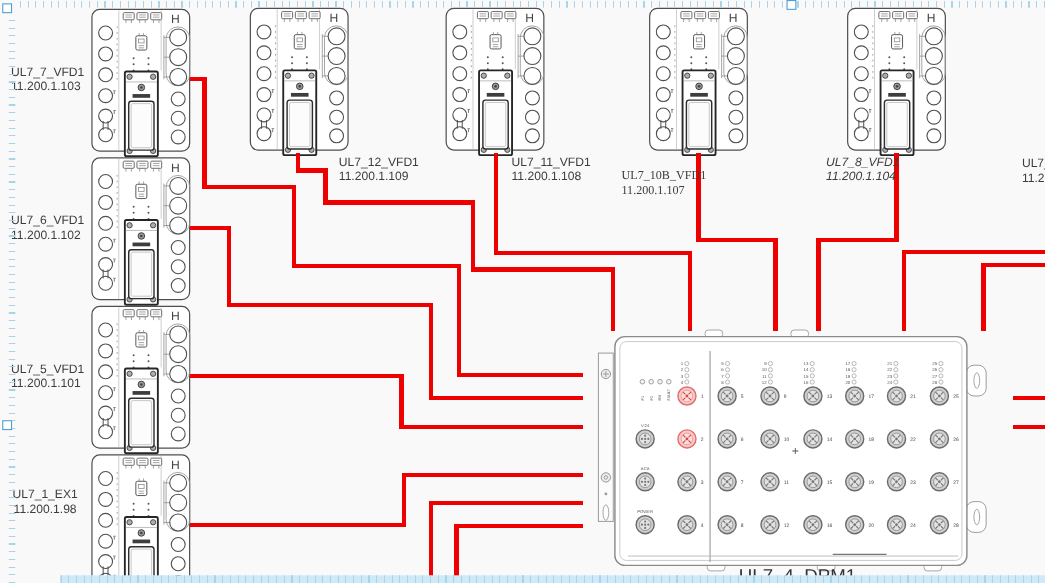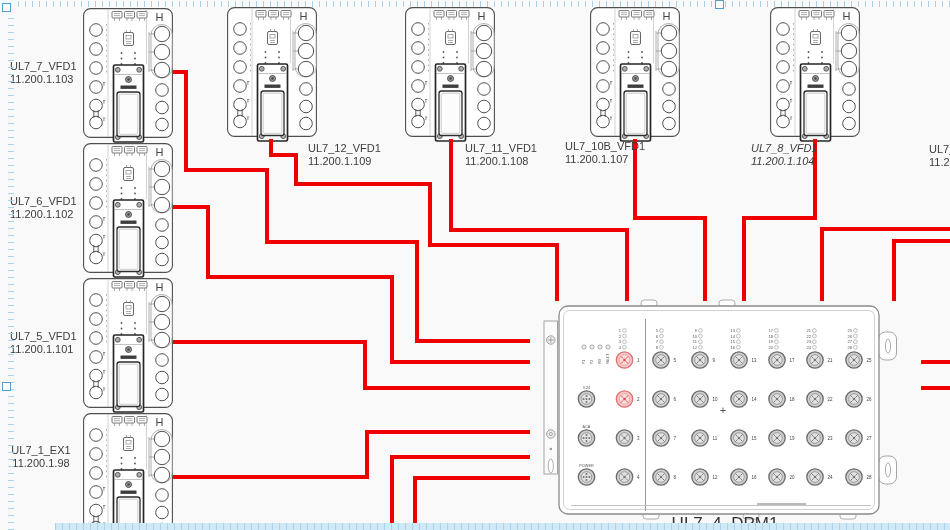--- a/index.html
+++ b/index.html
@@ -469,21 +469,21 @@
       <div class="lbl center" style="left: 10px; top: 195px;">UL7_6_VFD1
 11.200.1.102</div>
       <div class="lbl center" style="left: 10px; top: 330px;">UL7_5_VFD1
 11.200.1.101</div>
       <div class="lbl center" style="left: 10px; top: 444px; text-align: center;">UL7_1_EX1
 11.200.1.98</div>
       <div class="lbl" style="left: 308px; top: 142px;">UL7_12_VFD1
 11.200.1.109</div>
       <div class="lbl" style="left: 465px; top: 142px;">UL7_11_VFD1
 11.200.1.108</div>
-      <div class="lbl" style="left: 565px; top: 140px;">UL7_10B_VFD1
+      <div class="lbl" style="left: 565px; top: 154px; font-family: Liberation Serif, serif;">UL7_10B_VFD1
 11.200.1.107</div>
       <div class="lbl" style="left: 751px; top: 142px; font-style: italic;">UL7_8_VFD1
 11.200.1.104</div>
       <div class="lbl" style="left: 929px; top: 143px;">UL7_
 11.2</div>
     </div>
   <div id="dpm-label">UL7_4_DPM1</div>
   <div class="ruler-top"></div>
   <div class="ruler-left"></div>
   <div class="ruler-bottom"></div>

